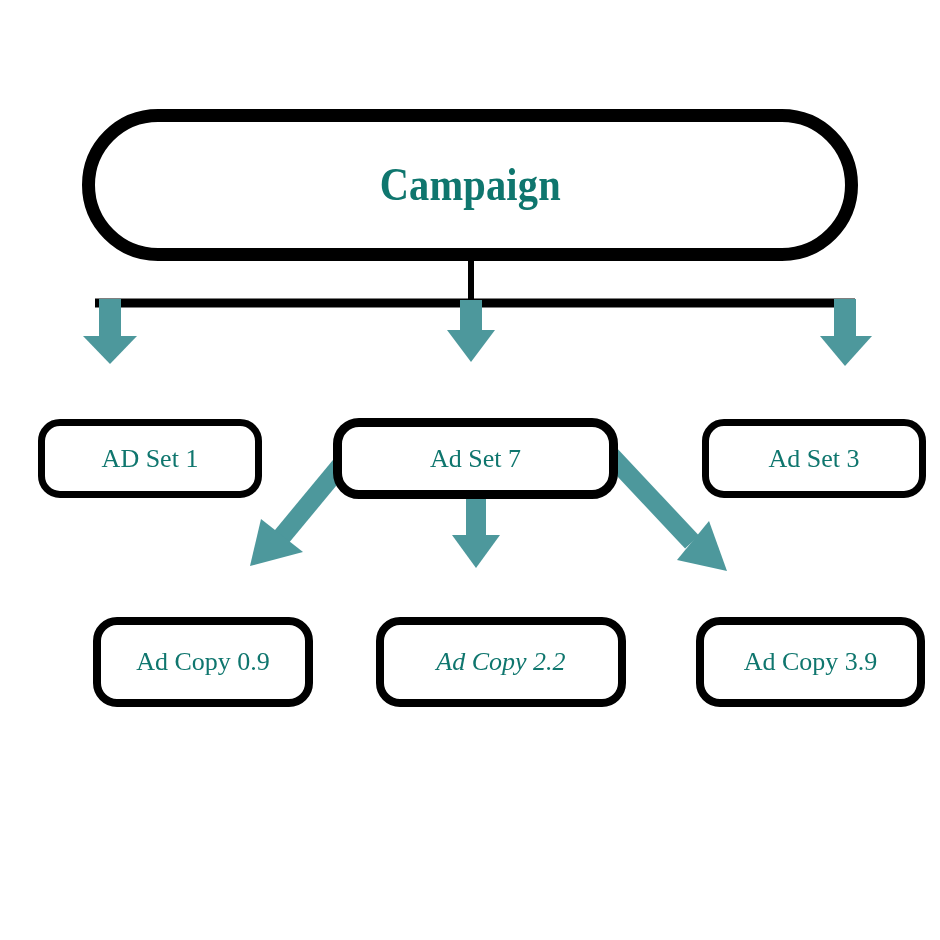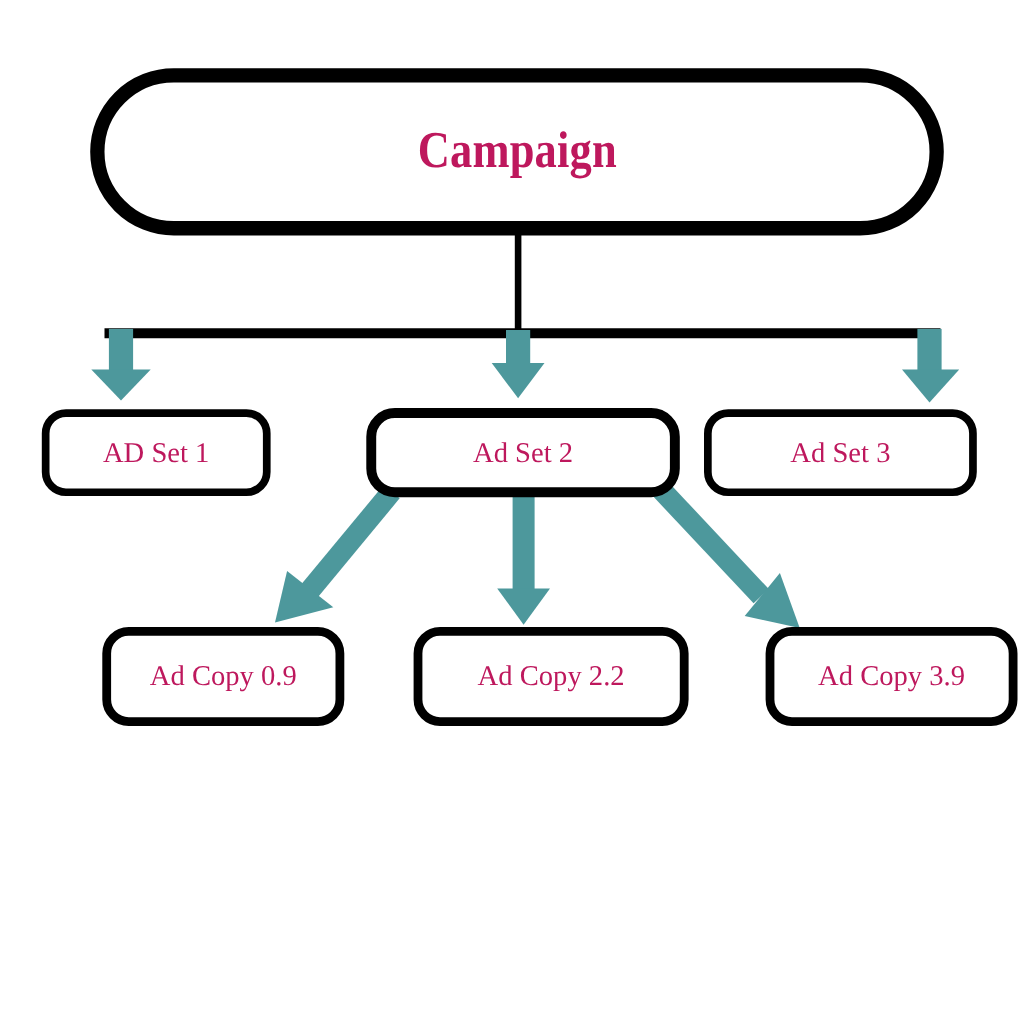--- a/index.html
+++ b/index.html
@@ -30,22 +30,23 @@
     pointer-events: none;
   }
   .node {
     position: absolute;
     box-sizing: border-box;
     background: #ffffff;
     display: flex;
     align-items: center;
     justify-content: center;
     text-align: center;
-    color: #be185d;
+    color: #0f766e;
     line-height: 1.05;
+    margin-top: 47px;
   }
   
   .node-root {
     left: 82px;
     top: 62px;
     width: 776px;
     height: 152px;
     border: 13px solid #000000;
     border-radius: 78px;
     font-size: 47px;
@@ -63,34 +64,34 @@
     top: 372px;
     height: 79px;
     border: 7px solid #000000;
     border-radius: 22px;
     font-size: 26px;
   }
   .node-l2.emphasis {
     border-width: 9px;
     border-radius: 26px;
   }
-  .node-set-1 { left: 38px;  width: 208px; }
+  .node-set-1 { left: 38px;  width: 224px; }
   .node-set-2 { left: 333px; width: 285px; top: 371px; height: 81px; }
-  .node-set-3 { left: 640px; width: 248px; }
+  .node-set-3 { left: 702px; width: 224px; }
 
   
   .node-l3 {
     top: 570px;
     height: 90px;
     border: 8px solid #000000;
     border-radius: 24px;
     font-size: 26px;
   }
   .node-copy-1 { left: 93px;  width: 220px; }
-  .node-copy-2 { left: 376px; width: 250px; }
+  .node-copy-2 { left: 376px; width: 250px; font-style: italic; }
   .node-copy-3 { left: 696px; width: 229px; }
 
   .node-label {
     white-space: nowrap;
   }
 </style>
 </head>
 <body>
 
 <div id="diagram-canvas">
@@ -135,21 +136,21 @@
 
   <div class="node node-root">
     <span class="node-label">Campaign</span>
   </div>
 
   <div class="node node-l2 node-set-1">
     <span class="node-label">AD Set 1</span>
   </div>
 
   <div class="node node-l2 node-set-2 emphasis">
-    <span class="node-label">Ad Set 2</span>
+    <span class="node-label">Ad Set 7</span>
   </div>
 
   <div class="node node-l2 node-set-3">
     <span class="node-label">Ad Set 3</span>
   </div>
 
   <div class="node node-l3 node-copy-1">
     <span class="node-label">Ad Copy 0.9</span>
   </div>
 

